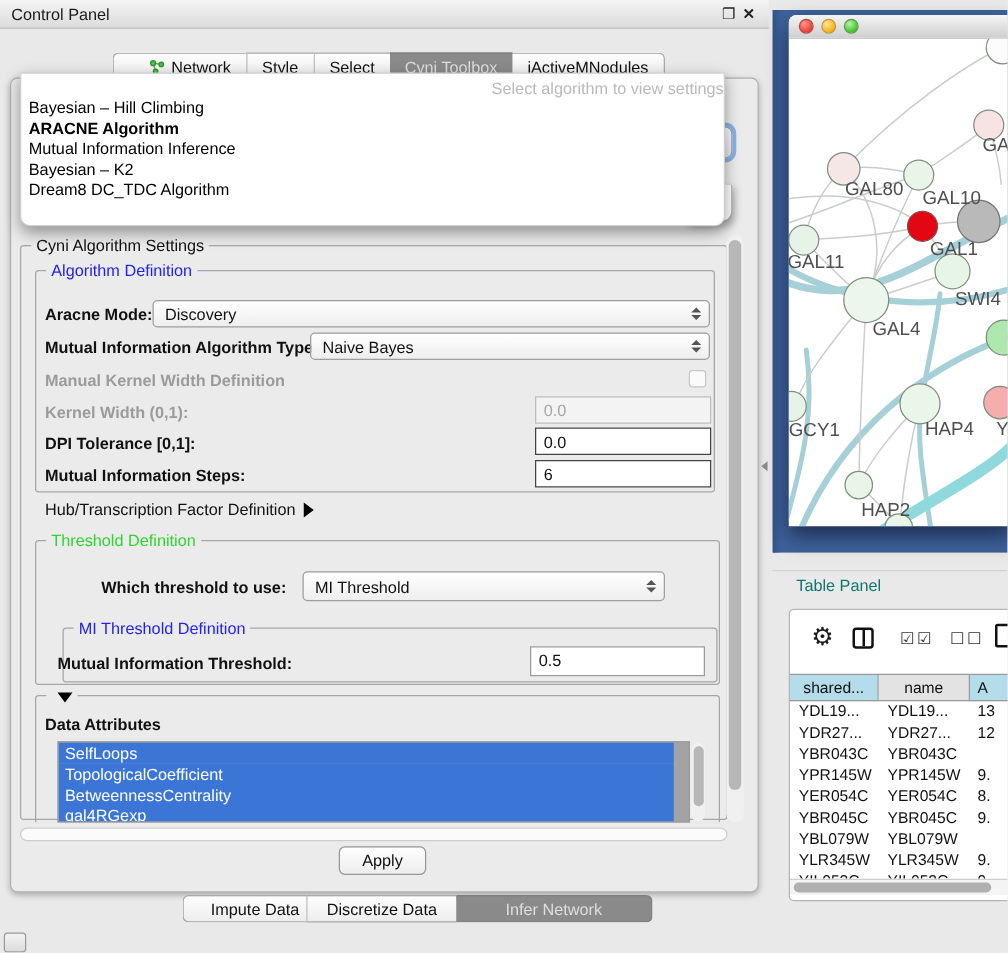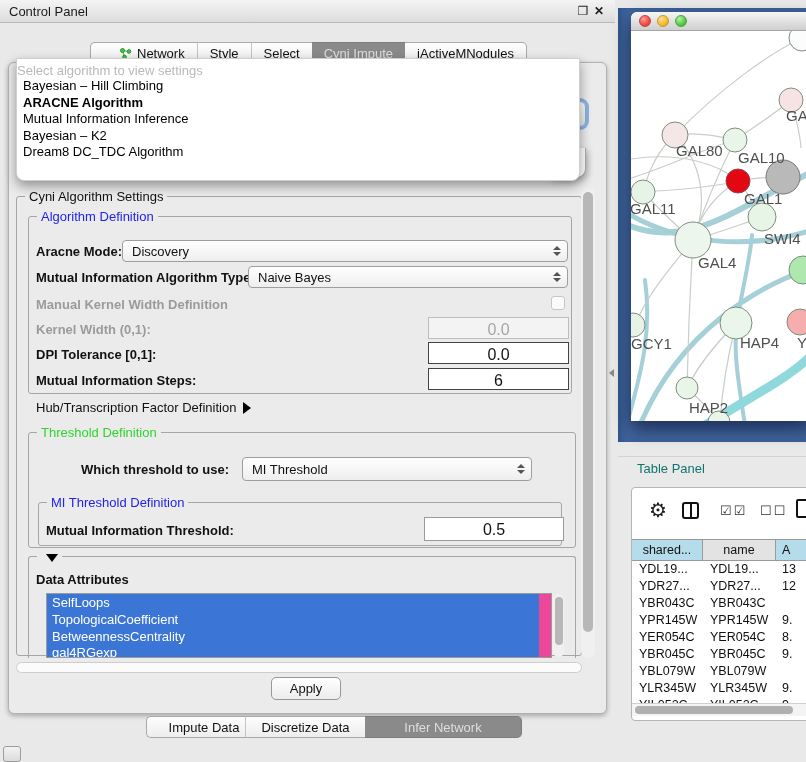--- a/index.html
+++ b/index.html
@@ -62,39 +62,39 @@
     display:flex; align-items:center; font-size:13px;
     padding-left:9px; color:#111;
   }
   .combo .arrows { margin-left:auto; margin-right:6px; display:flex; flex-direction:column; gap:2px; }
   .combo .arrows i { display:block; width:0; height:0; border-left:4px solid transparent; border-right:4px solid transparent; }
   .combo .arrows i.up   { border-bottom:4px solid #555; }
   .combo .arrows i.down { border-top:4px solid #555; }
 
   .tfield {
     position:absolute; height:22px; background:#fff;
-    border:1px solid #444; font-size:16px; text-align:center;
+    border:1px solid #444; font-size:13px; text-align:left;
     padding:3px 6px 0 6px; color:#111;
   }
   .tfield.disabled { background:#f3f3f3; border:1px solid #bdbdbd; color:#a6a6a6; }
 
   .checkbox {
     position:absolute; width:14px; height:14px;
     border:1px solid #c6c6c6; border-radius:3px; background:#fafafa;
   }
 
   
   #algo-popup {
     left:16px; top:58px; width:564px; height:123px;
     background:#ffffff; border:1px solid #cfcfcf;
     border-radius:0 0 8px 8px;
     box-shadow:0 5px 12px rgba(0,0,0,0.38);
     z-index:30; font-size:13px;
   }
-  #algo-prompt { text-align:left; color:#b9b9b9; padding-top:4px; height:19px; }
+  #algo-prompt { text-align:right; color:#b9b9b9; padding-top:4px; height:19px; }
   .algo-item { height:16.6px; padding-left:6px; color:#000; }
   .algo-item.bold { font-weight:bold; }
 
   
   #hidden-combo {
     left:556px; top:101px; width:30px; height:26px; border-radius:6px;
     background:linear-gradient(#fdfdfd,#e6e6e6); border:1px solid #8aa9d0;
     box-shadow:0 0 0 3px rgba(106,158,222,0.75); z-index:6;
   }
   #hidden-corner {
@@ -107,21 +107,21 @@
   .vtrack { background:#f0f0f0; border-radius:7px; }
   .vthumb { position:absolute; background:#b7b7b7; border-radius:6px; }
   #cp-hscroll {
     left:16px; top:662px; width:566px; height:11px;
     background:#fbfbfb; border:1px solid #cdcdcd; border-radius:6px;
   }
 
   
   #attr-list {
     left:46px; top:593px; width:506px; height:65px;
-    background:#ec4899; border:1px solid #9a9a9a; overflow:hidden; font-size:13px;
+    background:#a3a3a3; border:1px solid #9a9a9a; overflow:hidden; font-size:13px;
   }
   .attr-item { height:16.8px; padding:1px 0 0 5px; background:#3b76d6; color:#fff; width:calc(100% - 12px); }
 
   #apply-btn {
     left:271px; top:677px; width:70px; height:23px;
     background:linear-gradient(#ffffff,#ececec);
     border:1px solid #979797; border-radius:5px;
     font-size:13px; text-align:center; padding-top:3px;
   }
 
@@ -217,21 +217,21 @@
     </svg>
     <span>Network</span>
   </div>
   <div class="tab sep">
     <span>Style</span>
   </div>
   <div class="tab sep">
     <span>Select</span>
   </div>
   <div class="tab selected">
-    <span>Cyni Impute</span>
+    <span>Cyni Toolbox</span>
   </div>
   <div class="tab last">
     <span>jActiveMNodules</span>
   </div>
 </div>
 
 <div class="abs" id="cp-panel"></div>
 
 <div class="abs" id="hidden-combo"></div>
 <div class="abs" id="hidden-corner"></div>
@@ -294,21 +294,21 @@
 
 <span class="flabel" style="left:81px; top:462px;">Which threshold to use:</span>
 <div class="combo" style="left:242px; top:457px; width:290px; height:24px;justify-content:center;">
   <span>MI Threshold</span>
   <span class="arrows">
       <i class="up"></i>
       <i class="down"></i>
     </span>
 </div>
 
-<div class="abs groupbox" style="left:38px; top:502px; width:524px; height:44px;">
+<div class="abs groupbox" style="left:50px; top:502px; width:524px; height:44px;">
   <span class="legend blue">MI Threshold Definition</span>
 </div>
 <span class="flabel" style="left:46px; top:523px;">Mutual Information Threshold:</span>
 <div class="tfield" style="left:424px; top:517px; width:140px; height:24px; border-color:#9a9a9a;">0.5</div>
 
 <div class="abs groupbox" style="left:28px; top:556px; width:548px; height:102px; border-bottom:none; border-radius:3px 3px 0 0;">
   <span class="legend">
     <span class="tri-down-sm"></span>
   </span>
 </div>

